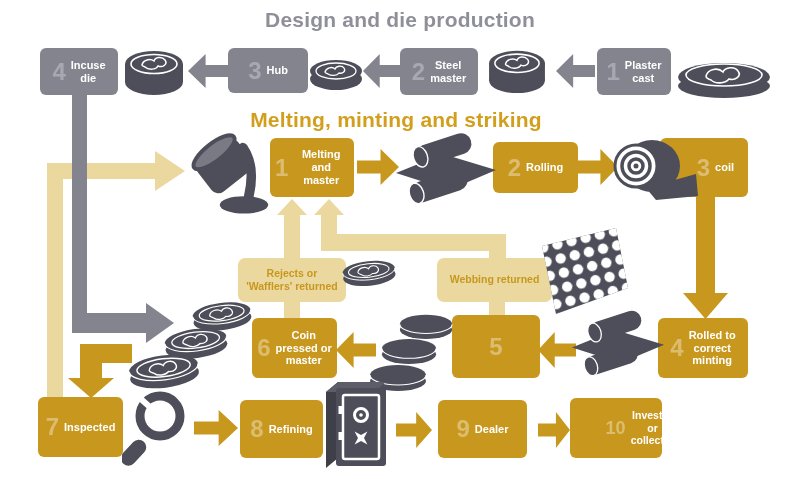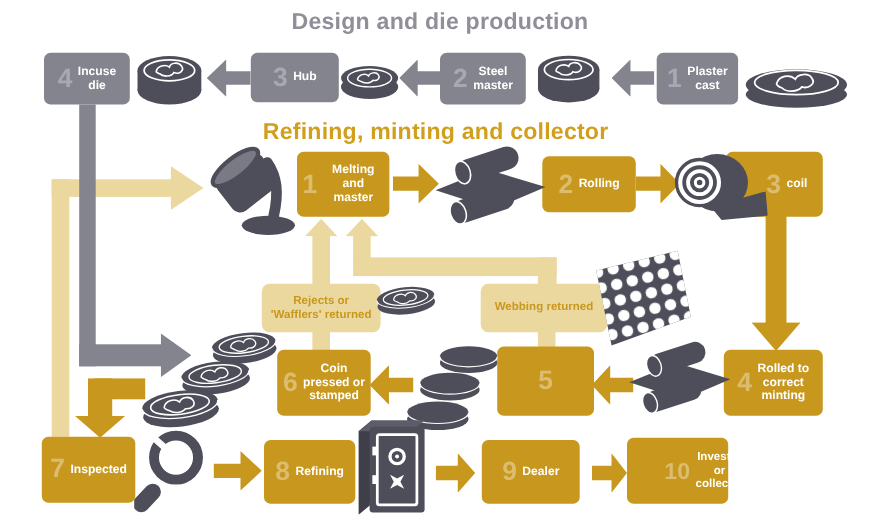--- a/index.html
+++ b/index.html
@@ -5,21 +5,21 @@
   html,body{margin:0;padding:0;background:#fff;}
   .stage{position:relative;width:800px;height:479px;background:#ffffff;overflow:hidden;
          font-family:"Liberation Sans",sans-serif;}
   .abs{position:absolute;}
   .title{position:absolute;font-weight:bold;font-size:21px;text-align:center;letter-spacing:.2px;}
   .t-gray{color:#8f8f99;}
   .t-gold{color:#d29f1d;}
   .box{position:absolute;border-radius:6px;display:flex;align-items:center;justify-content:center;
        gap:5px;padding:3px 5px;box-sizing:border-box;text-align:center;z-index:4;}
   .box .num{font-weight:bold;font-size:24px;line-height:1;flex:0 0 auto;}
-  .box .num.sm{font-size:21px;margin-left:48px;}
+  .box .num.sm{font-size:18px;margin-left:48px;}
   .box .lbl{font-weight:bold;font-size:11px;color:#ffffff;line-height:1.18;white-space:pre-line;}
   .graybox{background:#84848e;}
   .graybox .num{color:#a8a8b2;}
   .goldbox{background:#c8981e;}
   .goldbox .num{color:#dcbd70;}
   .bar{position:absolute;}
   .c-tan{background:#ebd89f;}
   .c-gold{background:#c8981e;}
   .c-gray{background:#84848e;}
   .z1{z-index:1}.z2{z-index:2}.z3{z-index:3}.z5{z-index:5}.z6{z-index:6}
@@ -33,21 +33,21 @@
              font-size:10.5px;line-height:1.25;display:flex;align-items:center;justify-content:center;
              text-align:center;white-space:pre-line;z-index:2;}
   svg{display:block;}
 </style>
 </head>
 <body>
 
 <div class="stage">
 
   <div class="title t-gray" style="left:0;top:8px;width:800px;">Design and die production</div>
-  <div class="title t-gold" style="left:0;top:108px;width:792px;">Refining, minting and collector</div>
+  <div class="title t-gold" style="left:0;top:108px;width:792px;">Melting, minting and striking</div>
 
   <div class="bar c-tan z1" style="left:47px;top:163px;width:16px;height:234px;"></div>
   <div class="bar c-tan z1" style="left:47px;top:163px;width:110px;height:16px;"></div>
   <div class="arr tri-right c-tan z1" style="left:155px;top:151px;width:30px;height:40px;"></div>
 
   <div class="arr tri-up c-tan z1" style="left:277px;top:199px;width:30px;height:16px;"></div>
   <div class="bar c-tan z1" style="left:284px;top:213px;width:16px;height:47px;"></div>
   <div class="arr tri-up c-tan z1" style="left:314px;top:199px;width:30px;height:16px;"></div>
   <div class="bar c-tan z1" style="left:321px;top:213px;width:16px;height:25px;"></div>
   <div class="bar c-tan z1" style="left:321px;top:234px;width:185px;height:17px;"></div>
@@ -122,21 +122,21 @@
   </div>
   <div class="arr arr-left c-gold" style="left:538px;top:332px;width:38px;height:36px;"></div>
   <div class="box goldbox" style="left:452px;top:315px;width:88px;height:63px;">
     <span class="num">5</span>
   </div>
   <div class="arr arr-left c-gold" style="left:336px;top:332px;width:40px;height:36px;"></div>
   <div class="box goldbox" style="left:252px;top:318px;width:85px;height:60px;">
     <span class="num">6</span>
     <span class="lbl">Coin
 pressed or
-stamped</span>
+master</span>
   </div>
 
   <div class="box goldbox" style="left:38px;top:397px;width:85px;height:60px;">
     <span class="num">7</span>
     <span class="lbl">Inspected</span>
   </div>
   <div class="arr arr-right c-gold" style="left:194px;top:410px;width:44px;height:36px;"></div>
   <div class="box goldbox" style="left:240px;top:400px;width:83px;height:58px;">
     <span class="num">8</span>
     <span class="lbl">Refining</span>

